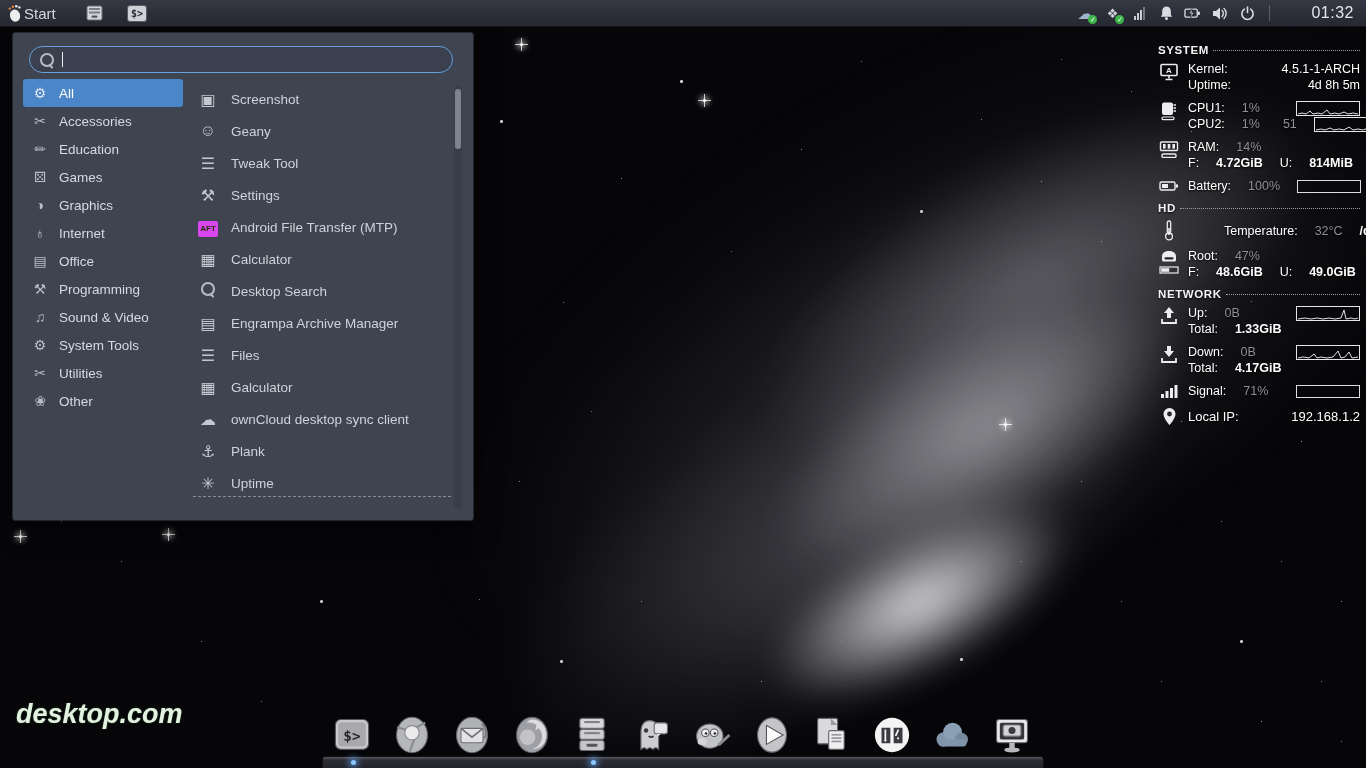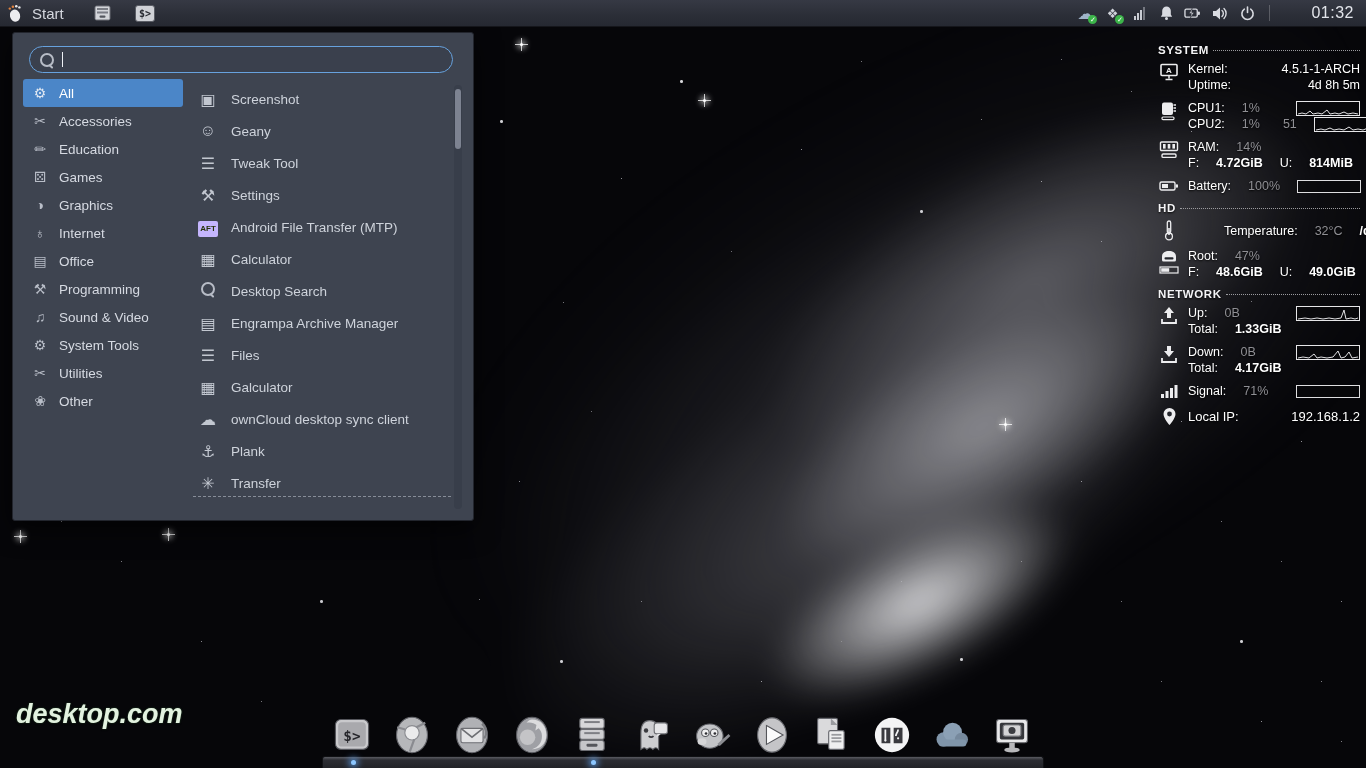--- a/index.html
+++ b/index.html
@@ -29,21 +29,21 @@
       451px 361px 0 0 #86868c,411px 451px 0 0 #9a9aa0,1251px 301px 0 0 #9a9aa0;}
   .sparkle{position:absolute;width:3px;height:3px;background:#fff;border-radius:50%;
     box-shadow:0 0 6px 2px rgba(255,255,255,.9);}
   .sparkle::before,.sparkle::after{content:"";position:absolute;background:rgba(255,255,255,.75);}
   .sparkle::before{left:-5px;top:1px;width:13px;height:1px;}
   .sparkle::after{left:1px;top:-5px;width:1px;height:13px;}
   
   #panel{position:absolute;left:0;top:0;width:1366px;height:26px;
     background:linear-gradient(#363944,#2b2e37 60%,#262932);border-bottom:1px solid #15161b;
     display:flex;align-items:center;z-index:40;color:#d8dbe2;}
-  #start-button{display:flex;align-items:center;gap:8px;padding:0 10px 0 6px;height:26px;cursor:default;}
+  #start-button{display:flex;align-items:center;gap:0;padding:0 10px 0 6px;height:26px;cursor:default;}
   #start-button span{font-size:15px;color:#d4d7de;}
   .panel-launcher{width:26px;height:22px;margin-left:16px;display:flex;align-items:center;justify-content:center;}
   #tray{margin-left:auto;display:flex;align-items:center;gap:9px;height:26px;}
   .tray-icon{position:relative;display:flex;align-items:center;justify-content:center;width:18px;height:18px;}
   .badge-check{position:absolute;right:-3px;bottom:-2px;width:9px;height:9px;border-radius:50%;
     background:#3cb54a;color:#fff;font-size:7px;line-height:9px;text-align:center;font-weight:bold;}
   .glyph-cloud{font-size:16px;color:#9fb3c8;}
   .glyph-box{font-size:13px;color:#cfd3da;}
   .sigbars{display:flex;align-items:flex-end;gap:1px;}
   .sigbars i{display:block;width:2px;background:#c9ccd3;}
@@ -62,21 +62,21 @@
   #cat-list{position:absolute;left:10px;top:46px;width:160px;list-style:none;margin:0;padding:0;}
   #cat-list li{display:flex;align-items:center;gap:10px;height:28px;padding:0 8px;border-radius:3px;
     color:#d6dae2;font-size:13.5px;}
   #cat-list li.selected{background:#4b86c8;color:#fff;}
   .cat-ico{width:18px;text-align:center;font-size:14px;color:#b9bec8;flex:0 0 auto;}
   #cat-list li.selected .cat-ico{color:#dfe7f2;}
   #app-list{position:absolute;left:178px;top:50px;width:262px;height:428px;overflow:hidden;
     list-style:none;margin:0;padding:0;}
   #app-list li{display:flex;align-items:center;gap:12px;height:32px;padding:0 6px;color:#ced3db;font-size:13.5px;}
   .app-ico{width:22px;text-align:center;font-size:16px;color:#c2c7d0;flex:0 0 auto;}
-  .aft{display:inline-block;width:20px;height:16px;background:#c4b5fd;border-radius:2px;color:#263309;
+  .aft{display:inline-block;width:20px;height:16px;background:#d946ef;border-radius:2px;color:#263309;
     font-size:8px;font-weight:bold;line-height:16px;text-align:center;letter-spacing:0;}
   #cut-line{position:absolute;left:180px;width:258px;top:463px;border-top:1px dashed #a0a6b0;opacity:.75;}
   #menu-scrollbar{position:absolute;right:11px;top:52px;width:8px;height:424px;background:#383e4a;border-radius:4px;}
   #menu-scroll-thumb{position:absolute;left:1px;top:4px;width:6px;height:60px;background:#7d8391;border-radius:3px;}
   
   #conky{position:absolute;left:1158px;top:36px;width:202px;color:#e4e4e6;font-size:12.5px;z-index:10;
     text-shadow:0 1px 2px rgba(0,0,0,.9);}
   .cheader{display:flex;align-items:baseline;margin:8px 0 5px 0;}
   .cheader b{font-size:11.5px;letter-spacing:.6px;color:#f4f4f6;}
   .cheader .leader{flex:1;border-bottom:1px dotted #9b9b9f;margin-left:4px;transform:translateY(-3px);}
@@ -289,21 +289,21 @@
       <li>
         <span class="app-ico">☁</span>
         <span>ownCloud desktop sync client</span>
       </li>
       <li>
         <span class="app-ico">⚓</span>
         <span>Plank</span>
       </li>
       <li>
         <span class="app-ico">✳</span>
-        <span>Transfer</span>
+        <span>Uptime</span>
       </li>
       <li>
         <span class="app-ico">○</span>
         <span></span>
       </li>
     </ul>
   <div id="cut-line"></div>
   <div id="menu-scrollbar">
     <div id="menu-scroll-thumb"></div>
   </div>

